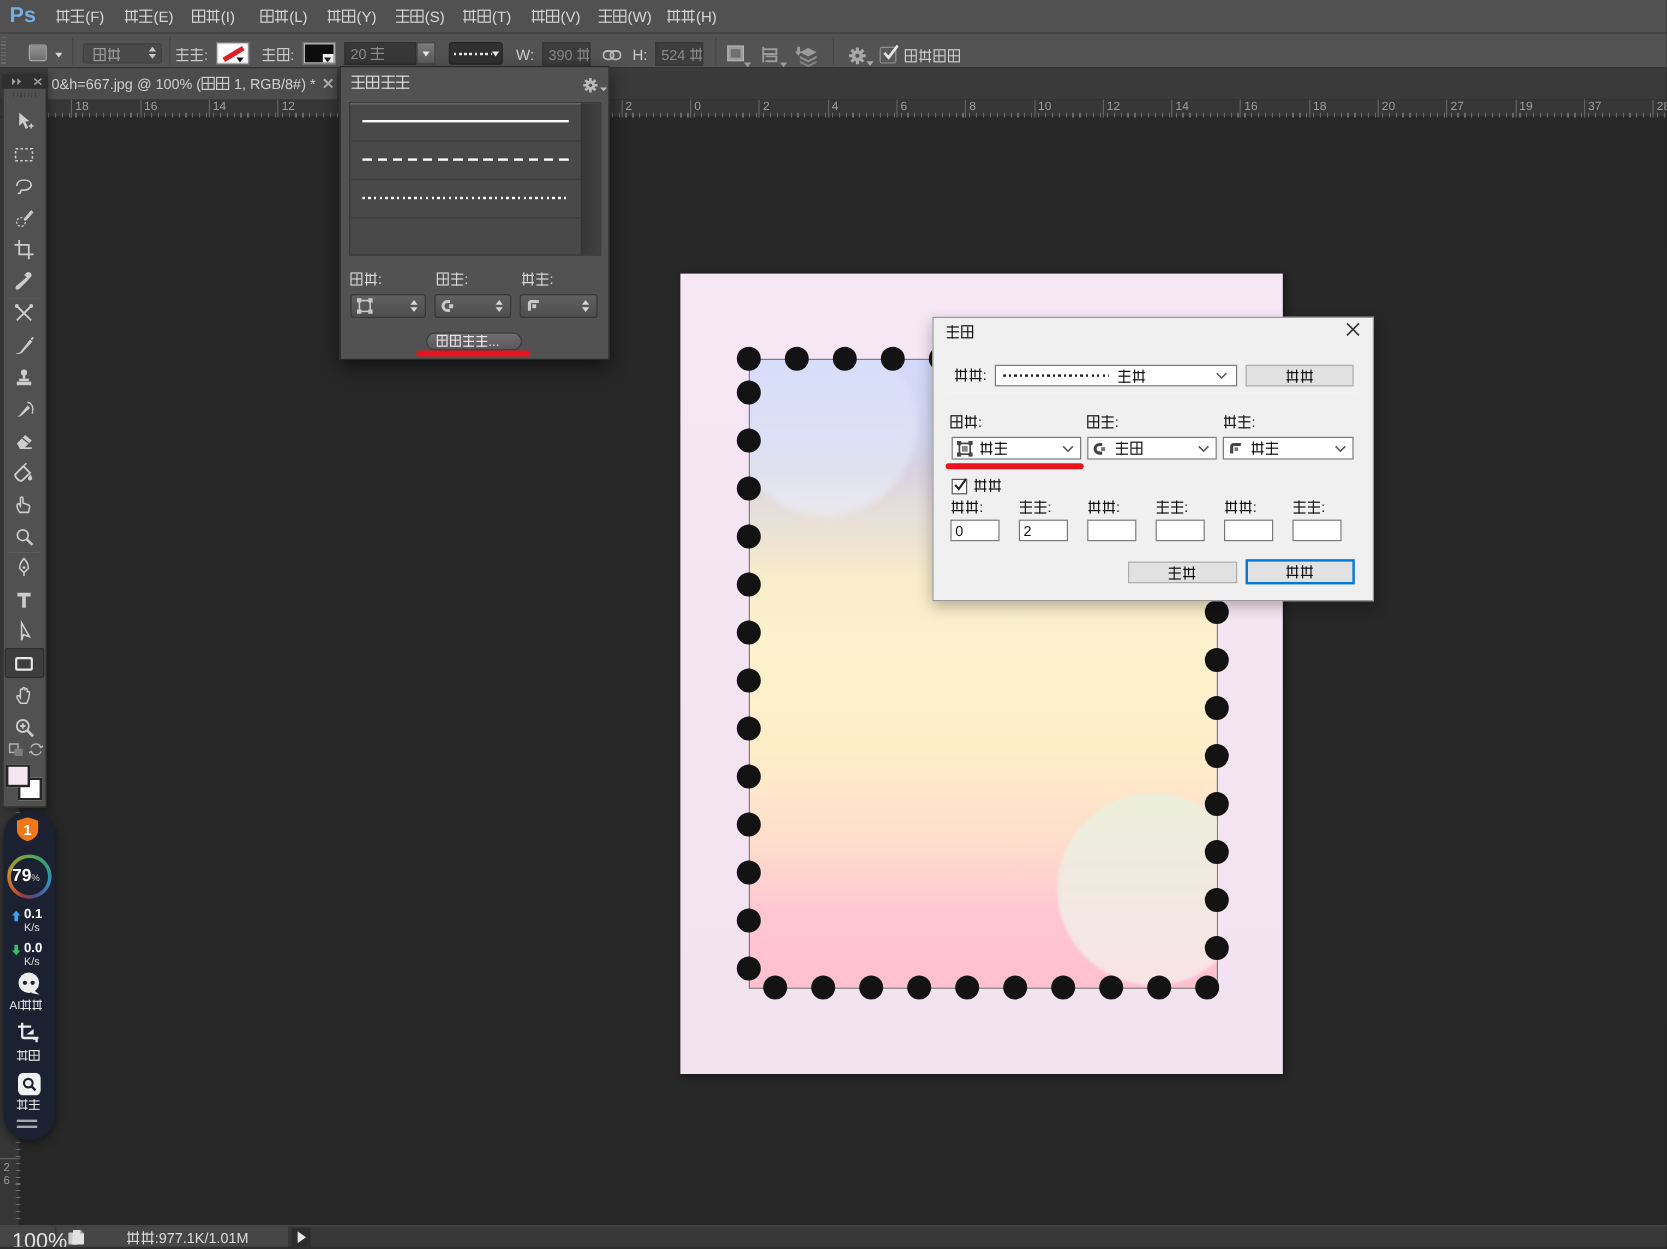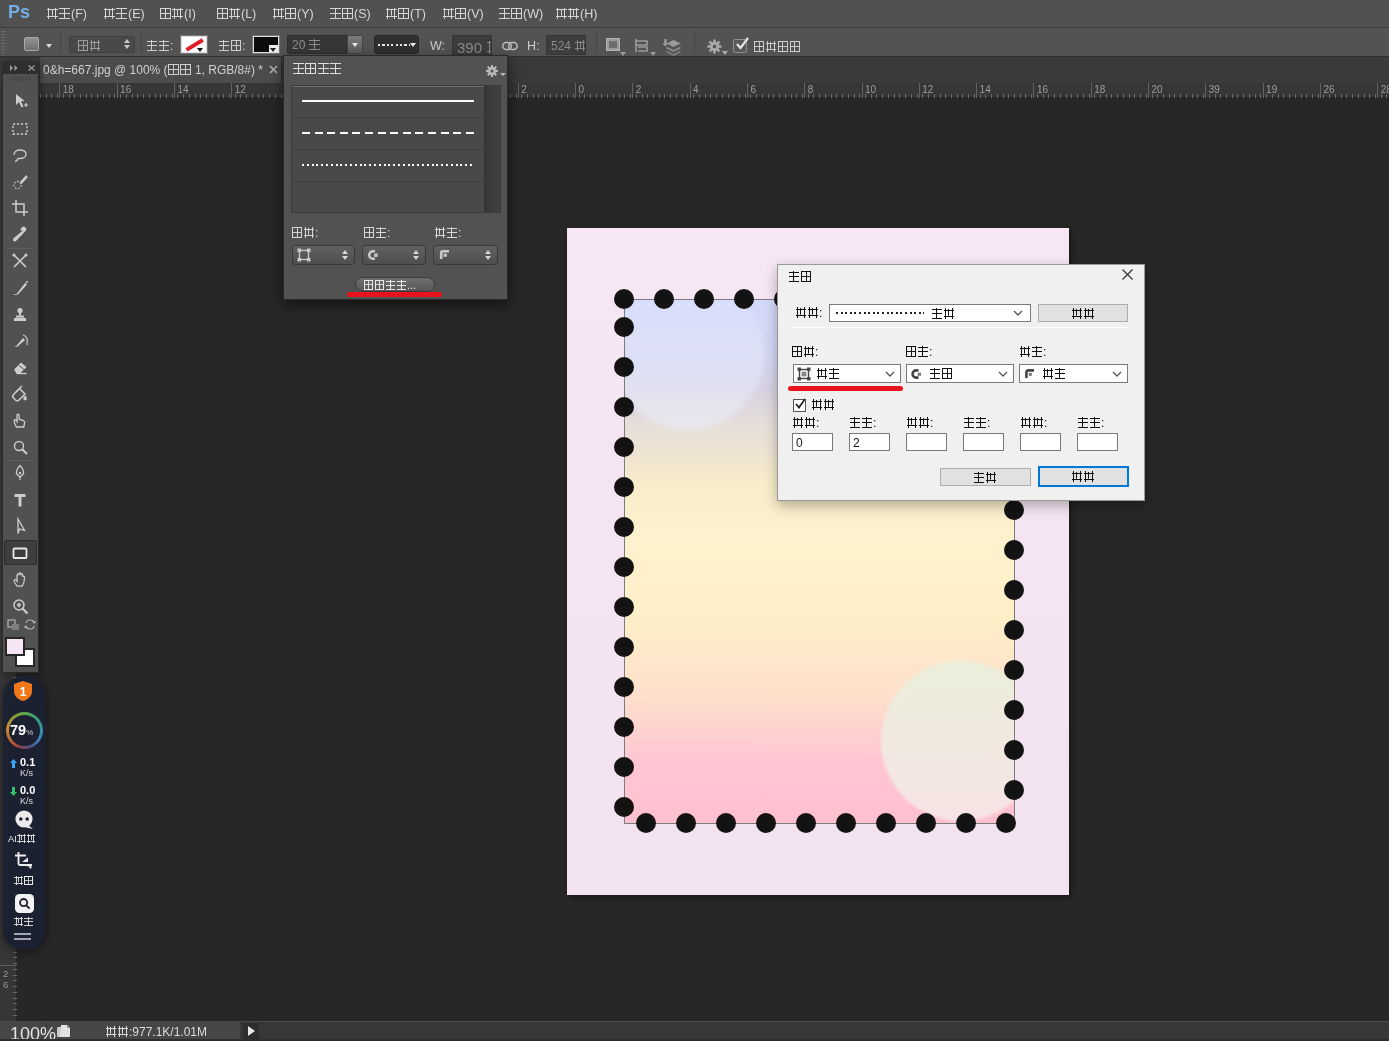--- a/index.html
+++ b/index.html
@@ -55,21 +55,21 @@
 <div style="position:absolute;left:270px;top:48px;width:0;height:0;border-left:3.5px solid transparent;border-right:3.5px solid transparent;border-top:4.5px solid #222"></div>
 <div style="position:absolute;left:287px;top:35px;width:60px;height:19px;background:#373737;border:1px solid #303030"></div>
 <div style="position:absolute;white-space:nowrap;left:292px;top:38px;font-size:12px;color:#8e8e8e">20 <i class="g gA"></i></div>
 <div style="position:absolute;left:347px;top:35px;width:16px;height:19px;background:linear-gradient(180deg,#7b7b7b,#5c5c5c);border:1px solid #464646;border-radius:0 2px 2px 0"></div>
 <div style="position:absolute;left:352px;top:43px;width:0;height:0;border-left:3.5px solid transparent;border-right:3.5px solid transparent;border-top:4px solid #e8e8e8"></div>
 <div style="position:absolute;left:374px;top:35px;width:45px;height:19px;background:#313131;border:1px solid #272727;border-radius:3px"></div>
 <div style="position:absolute;left:378px;top:43.5px;width:32px;height:2.5px;background:repeating-linear-gradient(90deg,#e8e8e8 0 2.2px,transparent 2.2px 4.4px)"></div>
 <div style="position:absolute;left:410px;top:43px;width:0;height:0;border-left:3.5px solid transparent;border-right:3.5px solid transparent;border-top:4px solid #e8e8e8"></div>
 <div style="position:absolute;white-space:nowrap;left:430px;top:39px;font-size:12.5px;color:#cdcdcd">W:</div>
 <div style="position:absolute;left:452px;top:35px;width:40px;height:20px;background:#3d3d3d;border:1px solid #363636;overflow:hidden">
-      <div style="position:absolute;white-space:nowrap;left:4px;top:3px;font-size:15px;color:#8a8a8a">390 <i class="g gC"></i></div>
+      <div style="position:absolute;white-space:nowrap;left:4px;top:3px;font-size:12px;color:#8a8a8a">390 <i class="g gC"></i></div>
     </div>
 <svg style="position:absolute;left:502px;top:41px;" width="16" height="10" viewBox="0 0 16 10">
       <rect x="0.8" y="1.5" width="8.5" height="7" rx="3.5" fill="none" stroke="#bdbdbd" stroke-width="1.5"></rect>
       <rect x="6.7" y="1.5" width="8.5" height="7" rx="3.5" fill="none" stroke="#bdbdbd" stroke-width="1.5"></rect>
     </svg>
 <div style="position:absolute;white-space:nowrap;left:527px;top:39px;font-size:12.5px;color:#cdcdcd">H:</div>
 <div style="position:absolute;left:546px;top:35px;width:40px;height:20px;background:#3d3d3d;border:1px solid #363636;overflow:hidden">
       <div style="position:absolute;white-space:nowrap;left:4px;top:3px;font-size:12px;color:#8a8a8a">524 <i class="g gC"></i></div>
     </div>
 <div style="position:absolute;left:596px;top:31px;width:1px;height:23px;background:#454545"></div>
@@ -154,25 +154,25 @@
 <div style="position:absolute;white-space:nowrap;left:922.3px;top:84px;font-size:10px;color:#9d9d9d">12</div>
 <div style="position:absolute;left:976.1px;top:83px;width:1px;height:15px;background:#616161"></div>
 <div style="position:absolute;white-space:nowrap;left:979.6px;top:84px;font-size:10px;color:#9d9d9d">14</div>
 <div style="position:absolute;left:1033.4px;top:83px;width:1px;height:15px;background:#616161"></div>
 <div style="position:absolute;white-space:nowrap;left:1036.9px;top:84px;font-size:10px;color:#9d9d9d">16</div>
 <div style="position:absolute;left:1090.7px;top:83px;width:1px;height:15px;background:#616161"></div>
 <div style="position:absolute;white-space:nowrap;left:1094.2px;top:84px;font-size:10px;color:#9d9d9d">18</div>
 <div style="position:absolute;left:1148.0px;top:83px;width:1px;height:15px;background:#616161"></div>
 <div style="position:absolute;white-space:nowrap;left:1151.5px;top:84px;font-size:10px;color:#9d9d9d">20</div>
 <div style="position:absolute;left:1205.3px;top:83px;width:1px;height:15px;background:#616161"></div>
-<div style="position:absolute;white-space:nowrap;left:1208.8px;top:84px;font-size:10px;color:#9d9d9d">39</div>
+<div style="position:absolute;white-space:nowrap;left:1208.8px;top:84px;font-size:10px;color:#9d9d9d">27</div>
 <div style="position:absolute;left:1262.6px;top:83px;width:1px;height:15px;background:#616161"></div>
 <div style="position:absolute;white-space:nowrap;left:1266.1px;top:84px;font-size:10px;color:#9d9d9d">19</div>
 <div style="position:absolute;left:1319.9px;top:83px;width:1px;height:15px;background:#616161"></div>
-<div style="position:absolute;white-space:nowrap;left:1323.4px;top:84px;font-size:10px;color:#9d9d9d">26</div>
+<div style="position:absolute;white-space:nowrap;left:1323.4px;top:84px;font-size:10px;color:#9d9d9d">37</div>
 <div style="position:absolute;left:1377.2px;top:83px;width:1px;height:15px;background:#616161"></div>
 <div style="position:absolute;white-space:nowrap;left:1380.7px;top:84px;font-size:10px;color:#9d9d9d">28</div>
 <div style="position:absolute;left:0;top:83px;width:17px;height:938px;background:#363636;border-right:1px solid #242424"></div>
 <div style="position:absolute;left:13px;top:98px;width:4px;height:923px;background:repeating-linear-gradient(180deg,#6a6a6a 0 1px,transparent 1px 5.73px)"></div>
 <div style="position:absolute;left:0;top:965.2px;width:17px;height:1px;background:#5e5e5e"></div>
 <div style="position:absolute;white-space:nowrap;left:3px;top:968px;font-size:9.5px;color:#989898">2</div>
 <div style="position:absolute;white-space:nowrap;left:3px;top:979px;font-size:9.5px;color:#989898">6</div>
 <div style="position:absolute;left:0;top:83px;width:17px;height:15px;background:#363636;border-right:1px solid #2a2a2a;border-bottom:1px solid #2a2a2a"></div>
 <div style="position:absolute;left:567px;top:228px;width:502px;height:667px;background:linear-gradient(180deg,#f7e6f4 0%,#f4e4f2 60%,#f3e3f1 100%);box-shadow:2px 2px 6px rgba(0,0,0,.45)"></div>
 <div style="position:absolute;left:623.5px;top:298.5px;width:391px;height:525px;border:1px solid #7d7d7d;overflow:hidden;background:linear-gradient(180deg,#d3d9fb 0%,#d4d7f0 12%,#d8d2e2 17.4%,#e8e0d9 25%,#eee3d2 29%,#f8ecca 34.5%,#fdf2cd 46%,#feeec8 62%,#fedecc 76.5%,#ffc6d2 88%,#ffc0d0 100%)">

